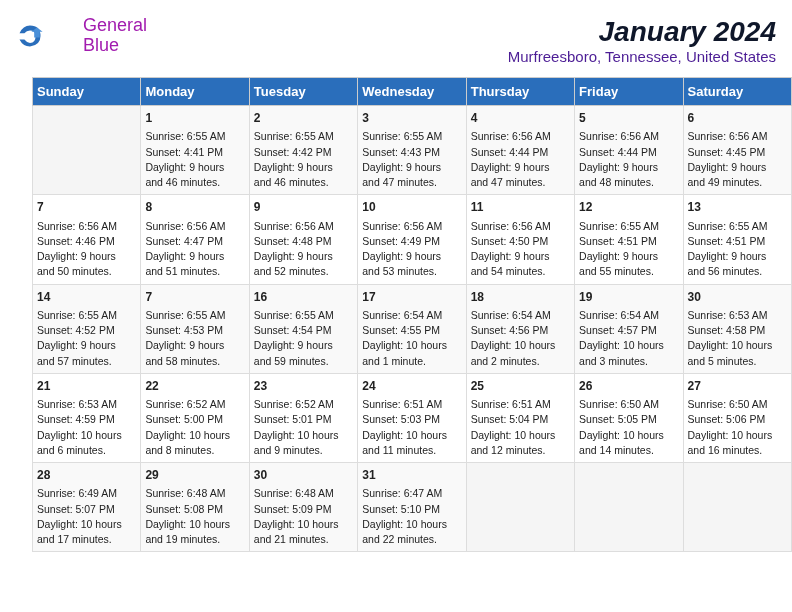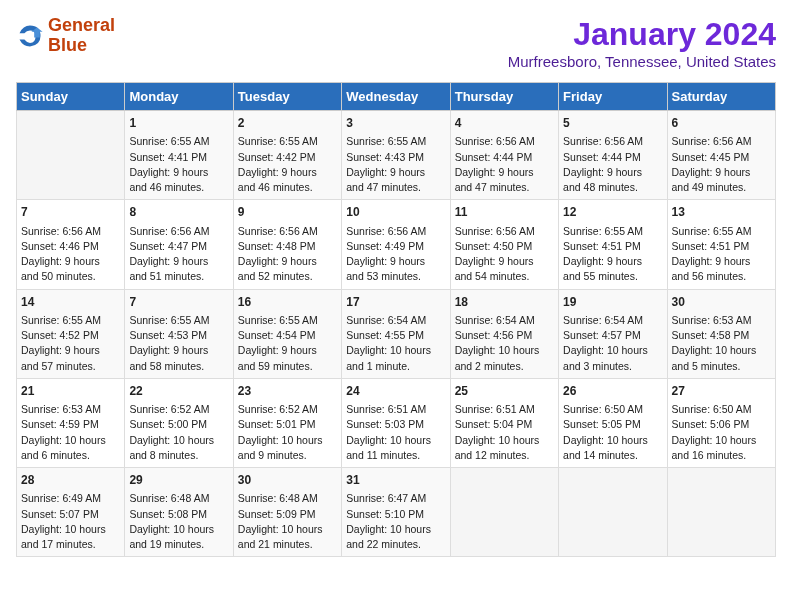--- a/index.html
+++ b/index.html
@@ -16,45 +16,48 @@
       align-items: flex-start;
       margin-bottom: 12px;
     }
     .logo {
       display: flex;
       align-items: center;
       gap: 4px;
     }
     .logo-text {
       font-size: 18px;
-      font-weight: bold;
-      color: #c2410c;
+      font-weight: normal;
+      color: #a21caf;
       line-height: 1.1;
+      margin-left: 35px;
     }
     .logo-icon {
       width: 28px;
       height: 28px;
     }
     .title-block {
       text-align: right;
     }
     .title-block h1 {
-      font-size: 32px;
+      font-size: 28px;
       font-weight: bold;
-      color: #6d28d9;
+      color: #0f172a;
+      font-style: italic;
     }
     .title-block h2 {
       font-size: 15px;
       font-weight: normal;
       color: #4c1d95;
     }
     table {
       width: 100%;
       border-collapse: collapse;
       font-size: 11px;
+      margin-left: 16px;
     }
     thead tr th {
       background-color: #2a6ebb;
       color: #fff;
       padding: 6px 4px;
       text-align: left;
       font-size: 13px;
       font-weight: bold;
       border: 1px solid #ccc;
     }

